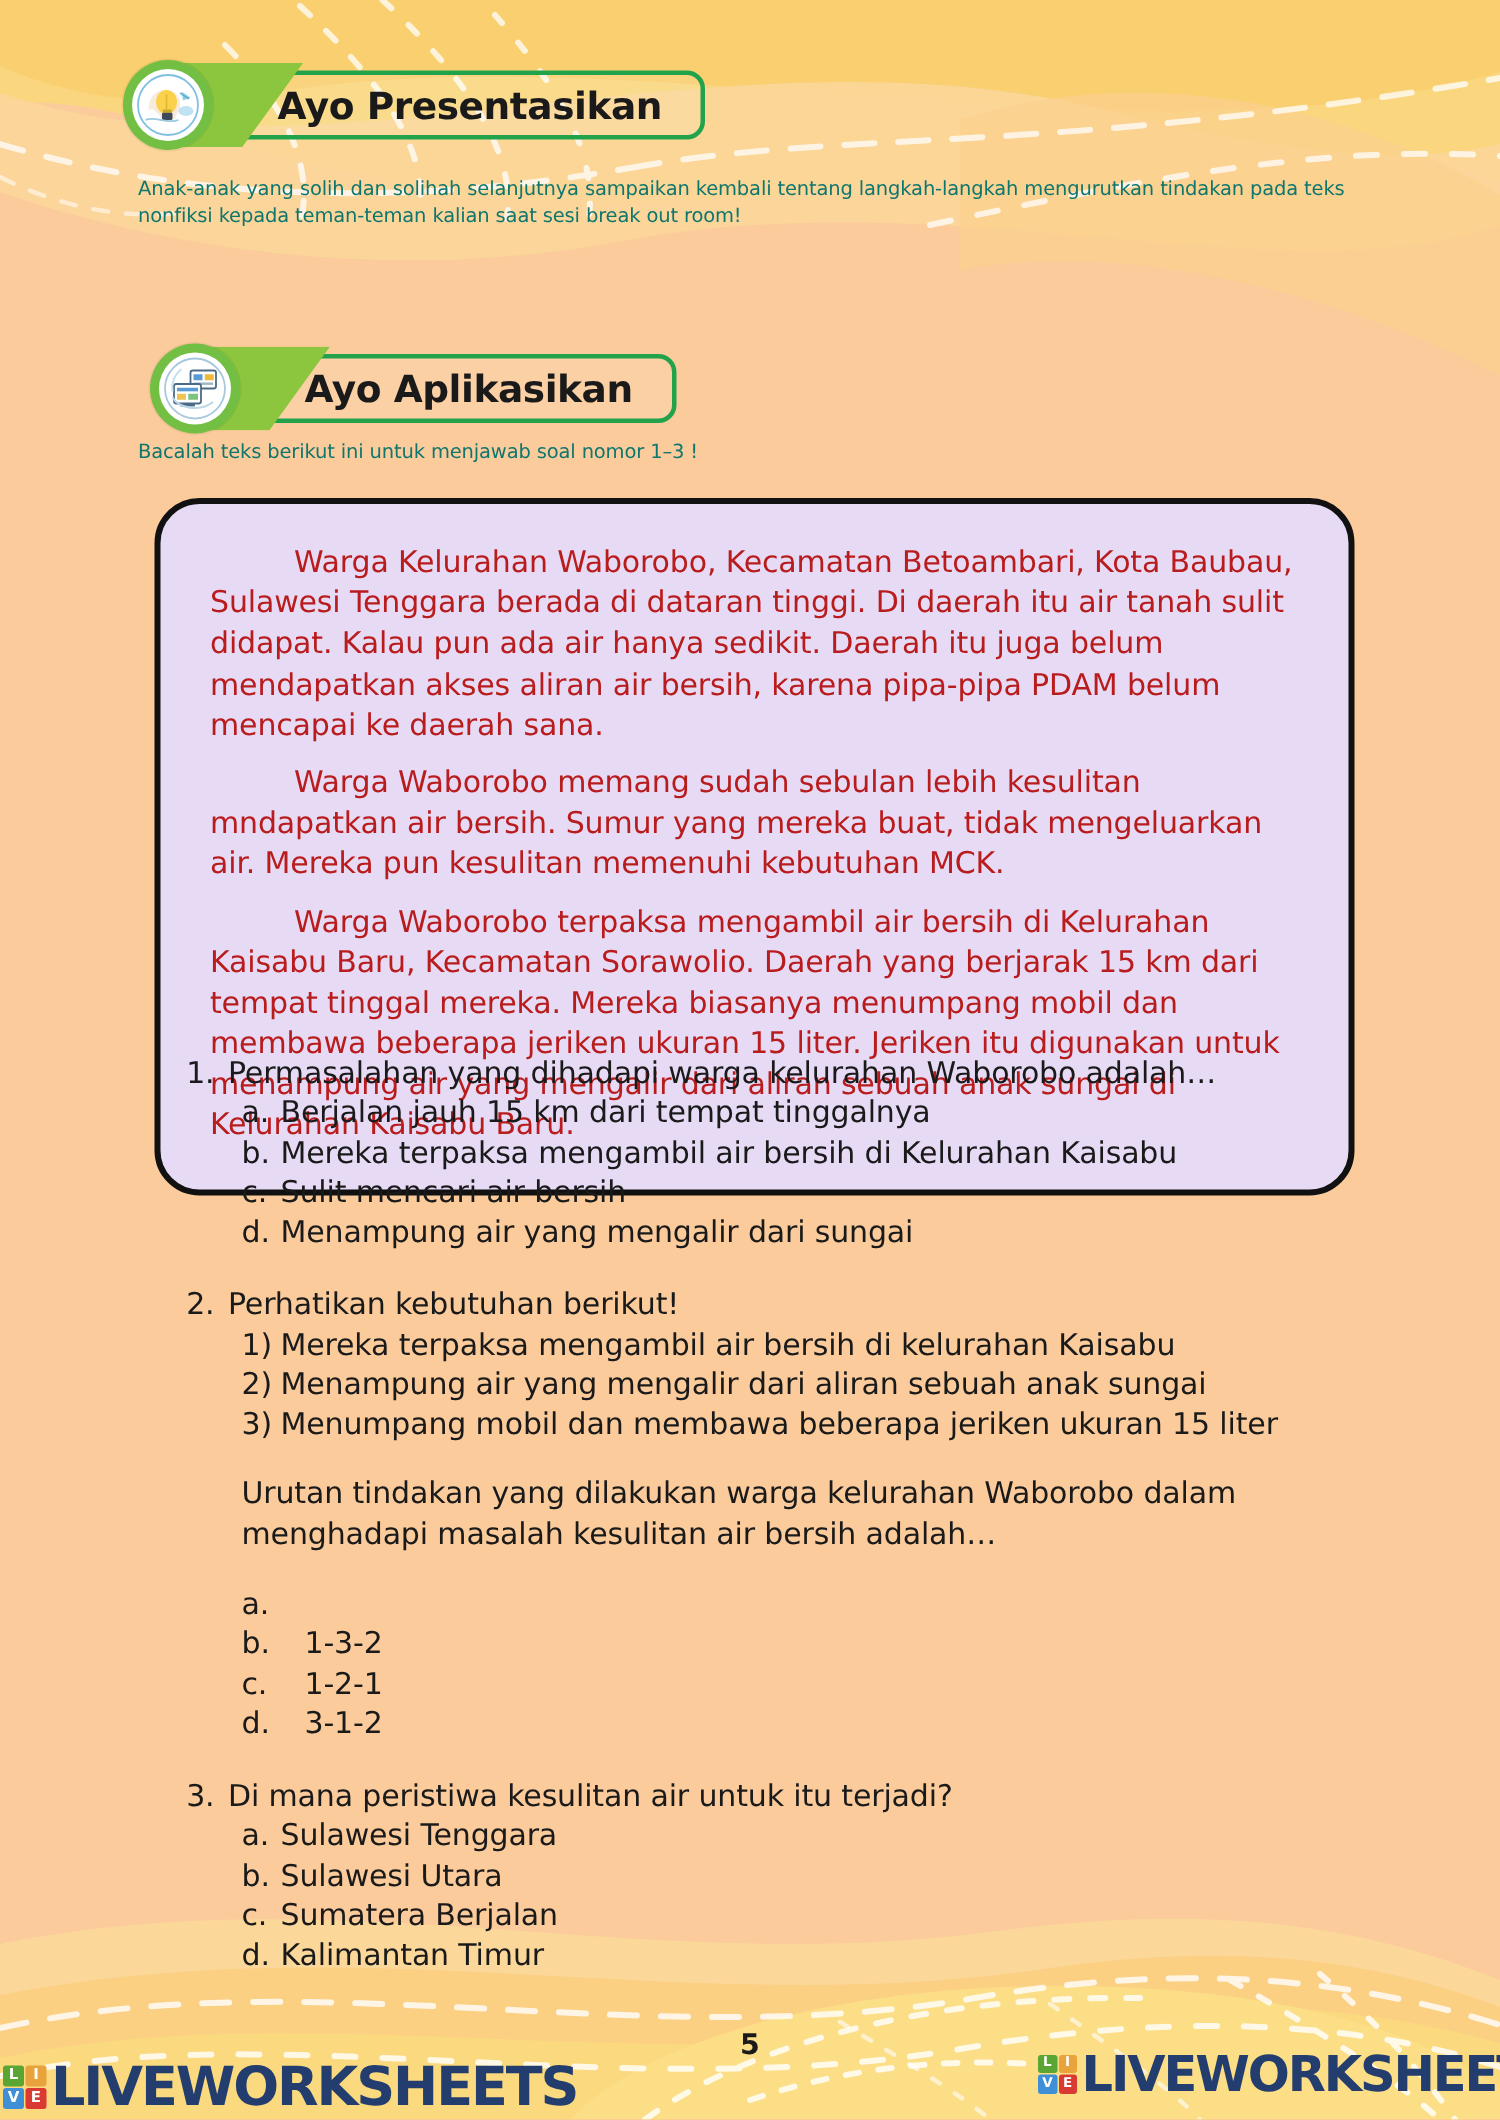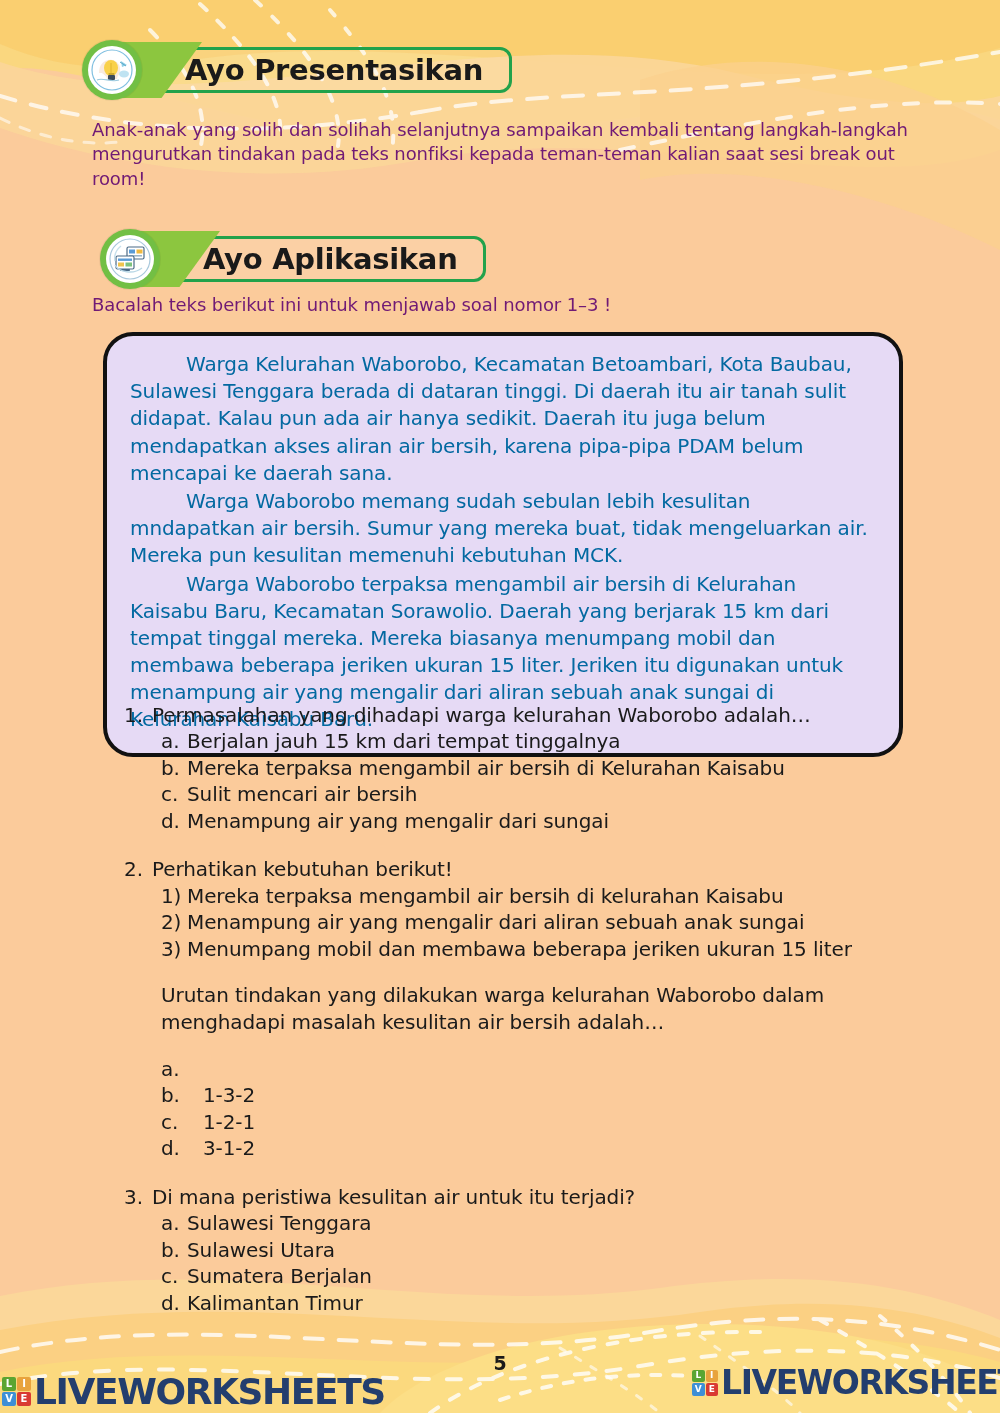--- a/index.html
+++ b/index.html
@@ -85,49 +85,49 @@
     border: 3px solid #22A24B;
     border-radius: 12px;
     background: rgba(255,255,255,0.10);
     display: flex;
     align-items: center;
     padding: 0 26px 0 60px;
     box-sizing: border-box;
   }
   .badge-title {
     font-family: "DejaVu Sans", sans-serif;
-    font-size: 29px;
+    font-size: 25px;
     font-weight: 700;
     color: #1A1A1A;
     letter-spacing: -0.3px;
     white-space: nowrap;
   }
 
   
   .para {
-    font-size: 18px;
+    font-size: 13px;
     line-height: 1.36;
-    color: #701a75;
+    color: #0f766e;
     font-weight: 500;
     letter-spacing: -0.1px;
   }
 
   
   .reading-box {
     border: 4px solid #111111;
     border-radius: 30px;
     background: #E6DAF5;
     padding: 14px 24px 18px 22px;
     box-sizing: border-box;
   }
   .reading-box p {
-    margin: 1px;
+    margin: 11px;
     font-size: 20px;
     line-height: 1.36;
-    color: #0369a1;
+    color: #b91c1c;
     text-indent: 56px;
     font-weight: 500;
     letter-spacing: -0.1px;
   }
 
   
   .q-block { margin-bottom: 22px; }
   .q-line {
     display: flex;
     font-size: 20px;

